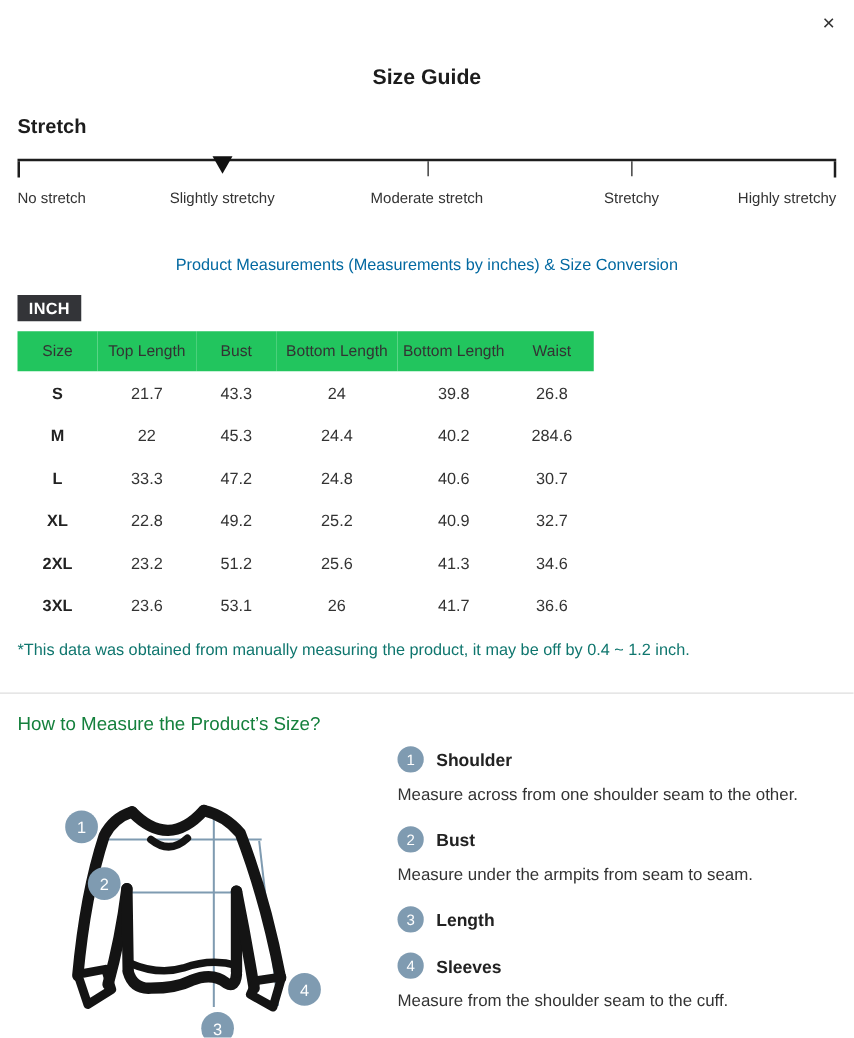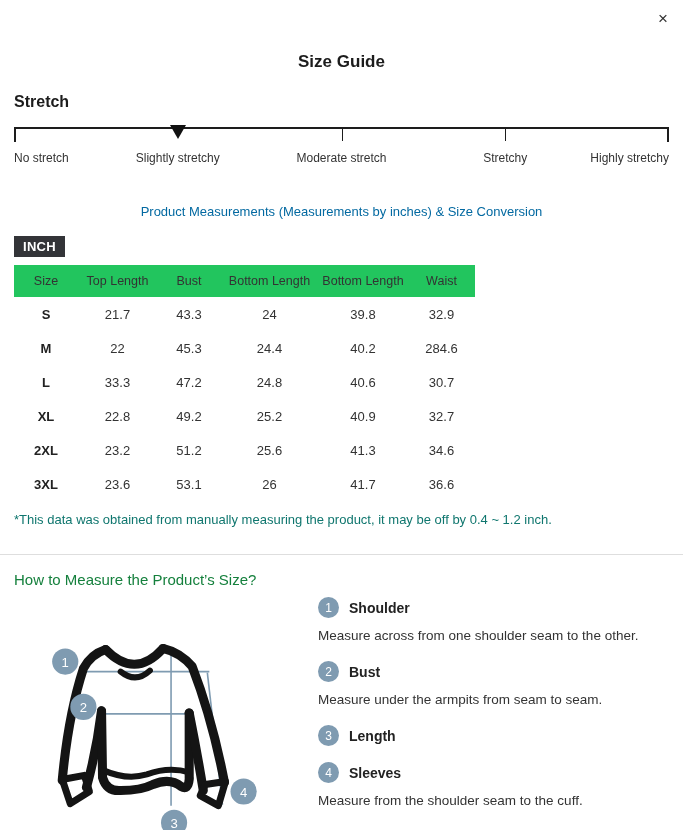--- a/index.html
+++ b/index.html
@@ -104,21 +104,21 @@
         <th>Waist</th>
       </tr>
     </thead>
     <tbody>
       <tr>
         <td class="size-col">S</td>
         <td>21.7</td>
         <td>43.3</td>
         <td>24</td>
         <td>39.8</td>
-        <td>32.9</td>
+        <td>26.8</td>
       </tr>
       <tr>
         <td class="size-col">M</td>
         <td>22</td>
         <td>45.3</td>
         <td>24.4</td>
         <td>40.2</td>
         <td>284.6</td>
       </tr>
       <tr>

